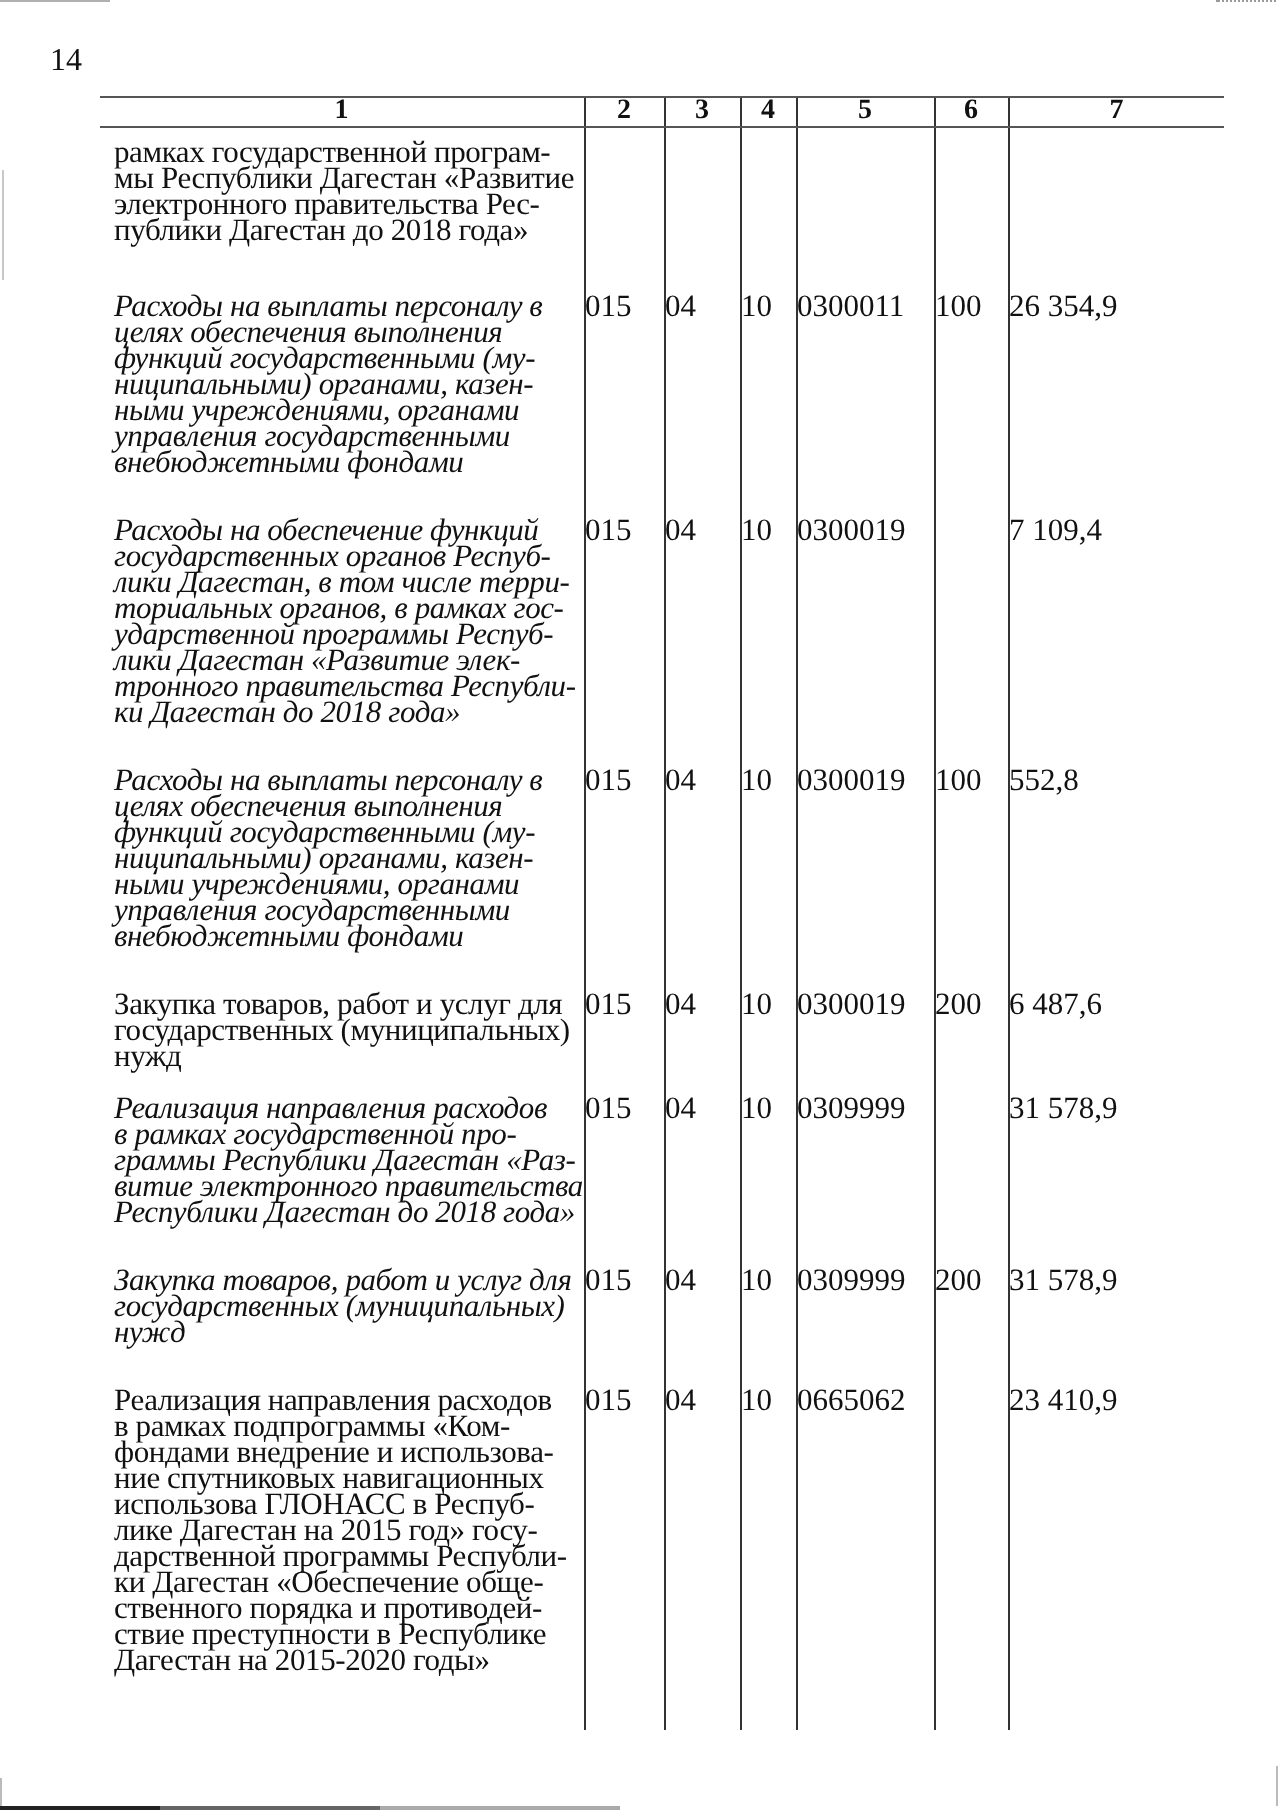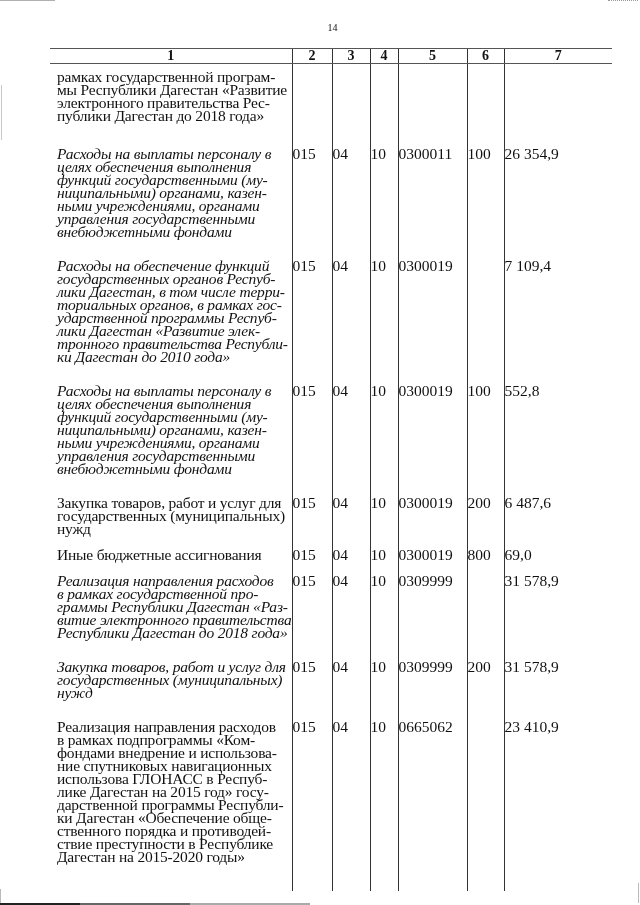--- a/index.html
+++ b/index.html
@@ -48,22 +48,21 @@
     .scan-mark-bottom-right {
       position: absolute;
       right: 1px; bottom: 2px;
       width: 1px; height: 20px;
       background: #bbb;
     }
     .page-number {
       position: absolute;
       left: 0; right: 0;
       top: 22px;
-      text-align: center;
-      font-size: 10px;
+      font-size: 16px;
       padding-left: 25px;
     }
     table.budget-table {
       position: absolute;
       left: 50px;
       top: 48px;
       border-collapse: collapse;
       table-layout: fixed;
       width: 562px;
     }
@@ -187,21 +186,21 @@
       </tr>
       <tr class="gap-lg">
         <td class="desc-cell">
           <span class="desc-line">Расходы на обеспечение функций</span>
           <span class="desc-line">государственных органов Респуб-</span>
           <span class="desc-line">лики Дагестан, в том числе терри-</span>
           <span class="desc-line">ториальных органов, в рамках гос-</span>
           <span class="desc-line">ударственной программы Респуб-</span>
           <span class="desc-line">лики Дагестан «Развитие элек-</span>
           <span class="desc-line">тронного правительства Республи-</span>
-          <span class="desc-line">ки Дагестан до 2010 года»</span>
+          <span class="desc-line">ки Дагестан до 2018 года»</span>
         </td>
         <td class="num">015</td>
         <td class="num">04</td>
         <td class="num">10</td>
         <td class="num">0300019</td>
         <td class="num"></td>
         <td class="amount">7 109,4</td>
       </tr>
       <tr class="gap-lg">
         <td class="desc-cell">
@@ -225,31 +224,20 @@
           <span class="desc-line">Закупка товаров, работ и услуг для</span>
           <span class="desc-line">государственных (муниципальных)</span>
           <span class="desc-line">нужд</span>
         </td>
         <td class="num">015</td>
         <td class="num">04</td>
         <td class="num">10</td>
         <td class="num">0300019</td>
         <td class="num">200</td>
         <td class="amount">6 487,6</td>
-      </tr>
-      <tr class="gap-sm">
-        <td class="desc-cell">
-          <span class="desc-line">Иные бюджетные ассигнования</span>
-        </td>
-        <td class="num">015</td>
-        <td class="num">04</td>
-        <td class="num">10</td>
-        <td class="num">0300019</td>
-        <td class="num">800</td>
-        <td class="amount">69,0</td>
       </tr>
       <tr class="gap-lg">
         <td class="desc-cell">
           <span class="desc-line">Реализация направления расходов</span>
           <span class="desc-line">в рамках государственной про-</span>
           <span class="desc-line">граммы Республики Дагестан «Раз-</span>
           <span class="desc-line">витие электронного правительства</span>
           <span class="desc-line">Республики Дагестан до 2018 года»</span>
         </td>
         <td class="num">015</td>

